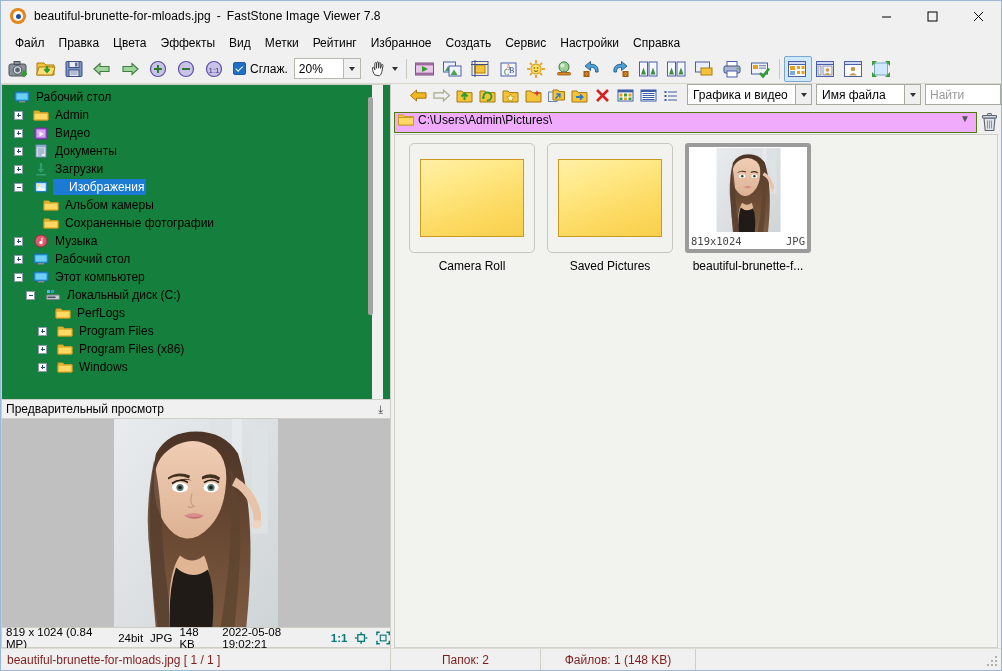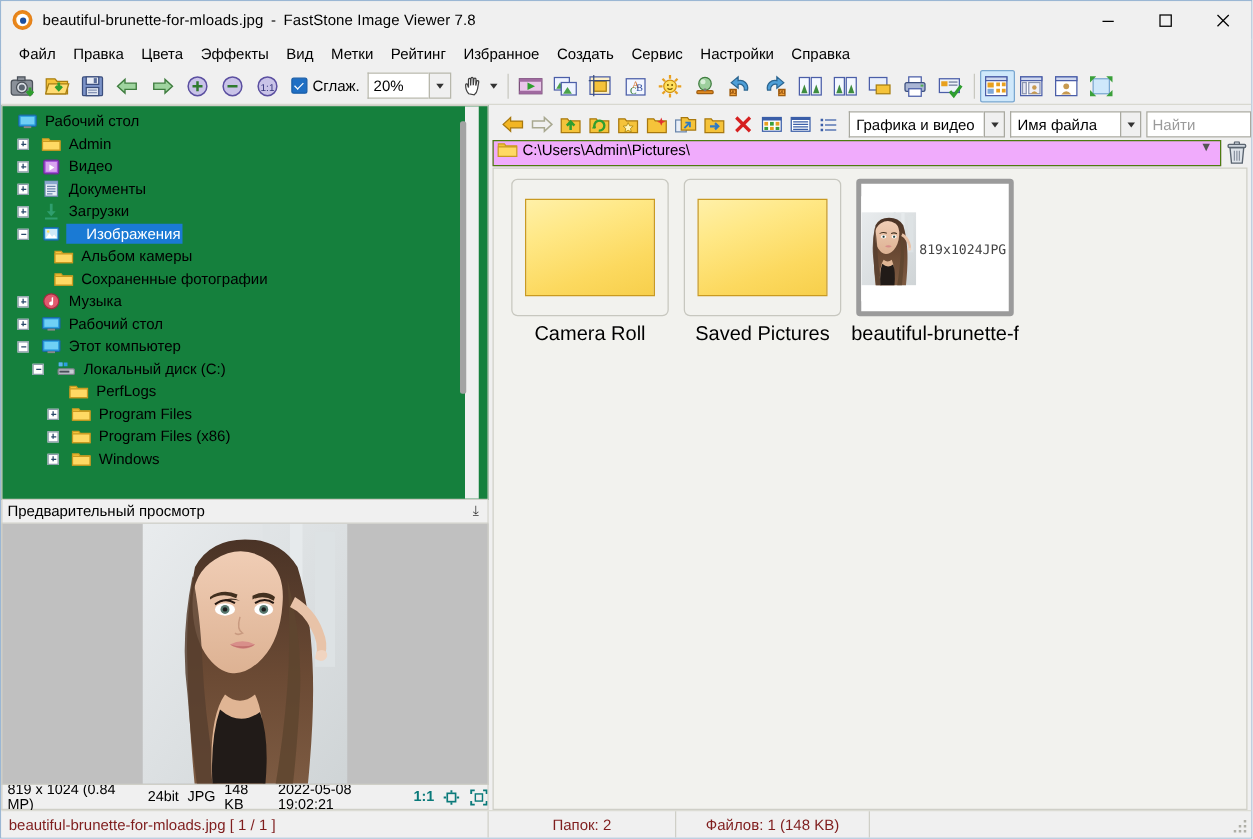--- a/index.html
+++ b/index.html
@@ -258,22 +258,22 @@
 
   
   .right-col {
     flex: 1 1 auto;
     display: flex; flex-direction: column;
     min-width: 0;
     background: #f0f0f0;
   }
   .browse-toolbar {
     height: 26px;
-    display: flex; align-items: flex-end;
-    padding-left: 8px;
+    display: flex; align-items: flex-start;
+    padding-left: 16px;
     flex: 0 0 auto;
     gap: 0;
   }
   .bt-btn {
     width: 23px; height: 22px;
     display: flex; align-items: center; justify-content: center;
     flex: 0 0 auto;
   }
   .sel-combo {
     height: 21px; display: flex; flex: 0 0 auto; margin-left: 4px;
@@ -329,21 +329,21 @@
     border: 1px solid #c7c7bf;
     border-radius: 5px;
     background: #f2f2ee;
     display: flex; align-items: center; justify-content: center;
   }
   .thumb-frame.selected {
     border: 4px solid #9b9b9b;
     border-radius: 3px;
     background: #fff;
     width: 126px; height: 110px;
-    flex-direction: row;
+    flex-direction: column;
     justify-content: flex-start;
     padding: 0;
   }
   .folder-thumb {
     width: 104px; height: 78px;
     background: linear-gradient(160deg,#fff0a8 0%, #ffe886 30%, #fcd95f 70%, #f7cf4b 100%);
     border: 1px solid #c99a21;
   }
   .photo-thumb {
     width: 118px; height: 84px;
@@ -354,21 +354,21 @@
   }
   .photo-thumb svg { height: 84px; width: 67px; }
   .thumb-meta {
     width: 118px;
     display: flex; justify-content: space-between;
     font-family: "DejaVu Sans Mono", monospace;
     font-size: 10.5px; color: #444;
     padding: 3px 2px 0 2px;
   }
   .thumb-label {
-    font-size: 16px; color: #000;
+    font-size: 12px; color: #000;
     margin-top: 6px;
     max-width: 134px;
     white-space: nowrap; overflow: hidden;
     text-align: center;
   }
 
   
   .statusbar {
     height: 22px;
     background: #f0f0f0;

